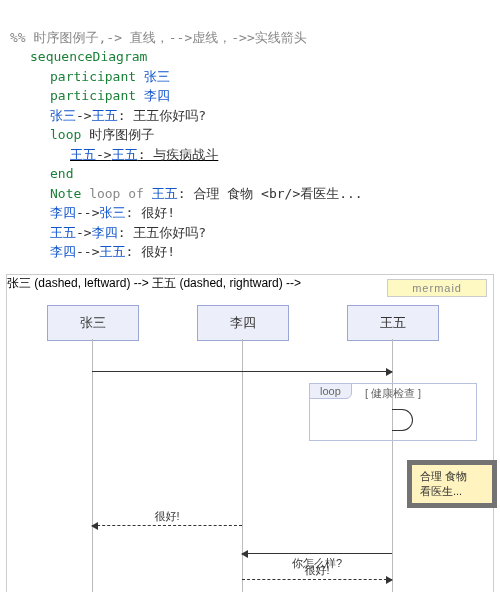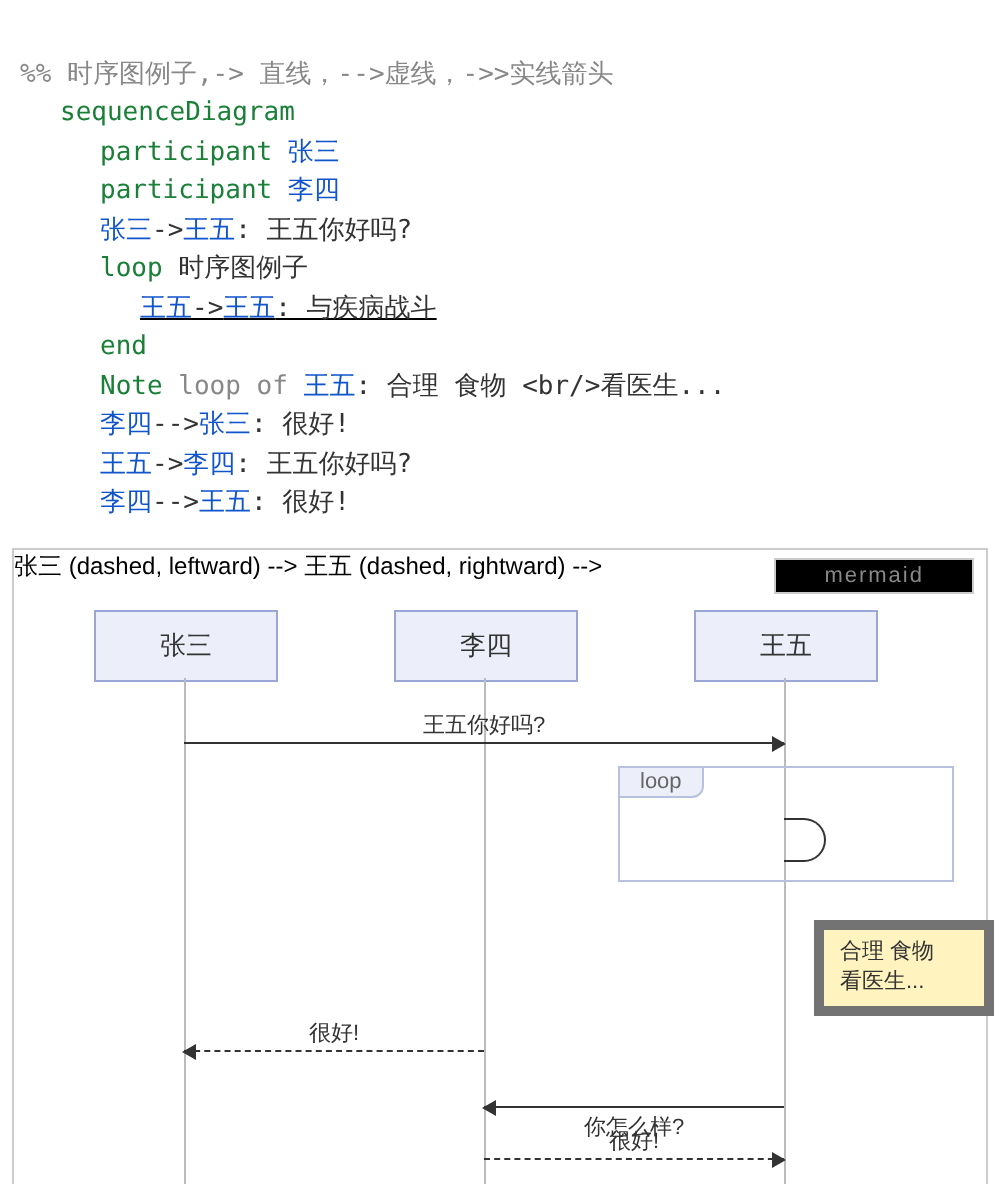--- a/index.html
+++ b/index.html
@@ -7,21 +7,21 @@
   .t-comment { color:#888; }
   .t-kw { color:#1a7f37; }
   .t-id { color:#1155cc; }
   .t-arrow { color:#333; }
   .t-text { color:#333; }
   .t-note { color:#888; }
   .t-ind1 { padding-left:20px; display:inline-block;text-align:center;}
   .t-ind2 { padding-left:40px; display:inline-block;}
   .t-ind3 { padding-left:60px; display:inline-block;text-decoration:underline;}
   .diagram-wrap { border:1px solid #ccc; margin:4px 6px 8px 6px; position:relative; height:370px; box-sizing:border-box; }
-  .badge { position:absolute; top:4px; right:6px; background:#000000; border:1px solid #ccc; padding:2px 24px; font-size:11px; color:#888; letter-spacing:1px;}
+  .badge { position:absolute; top:4px; right:6px; background:#fef9c3; border:1px solid #ccc; padding:2px 24px; font-size:11px; color:#888; letter-spacing:1px;}
   .actor-box { position:absolute; width:90px; height:34px; border:1px solid #9aa5d8; background:#eceff9; text-align:center; line-height:34px; font-size:13px; color:#333;}
   .lifeline { position:absolute; width:0; border-left:1px solid #bbb; }
   .msg-label { position:absolute; font-size:11px; color:#333; background:transparent; text-align:center;}
   .arrow-line { position:absolute; height:0; border-top:1px solid #333;}
   .arrow-dash { border-top:1px dashed #333;}
   .arrow-head-r::after { content:""; position:absolute; right:-1px; top:-4px; border-left:7px solid #333; border-top:4px solid transparent; border-bottom:4px solid transparent;}
   .arrow-head-l::after { content:""; position:absolute; left:-1px; top:-4px; border-right:7px solid #333; border-top:4px solid transparent; border-bottom:4px solid transparent;}
   .loop-box { position:absolute; border:1px solid #b8c0e0; }
   .loop-tab { position:absolute; left:-1px; top:-1px; background:#eceff9; border:1px solid #b8c0e0; border-bottom-right-radius:6px; padding:1px 10px 1px 10px; font-size:11px; color:#666;}
   .loop-title { position:absolute; top:2px; width:100%; text-align:center; font-size:11px; color:#666;}
@@ -54,26 +54,26 @@
   <div class="actor-box" style="left:40px; top:30px;">张三</div>
   <div class="actor-box" style="left:190px; top:30px;">李四</div>
   <div class="actor-box" style="left:340px; top:30px;">王五</div>
 
   
   <div class="lifeline" style="left:85px;  top:64px; height:256px;"></div>
   <div class="lifeline" style="left:235px; top:64px; height:256px;"></div>
   <div class="lifeline" style="left:385px; top:64px; height:256px;"></div>
 
   
-  <div class="msg-label" style="left:85px; top:80px; width:300px;">王五你好吗?</div>
   <div class="arrow-line arrow-head-r" style="left:85px; top:96px; width:300px;"></div>
 
   
   <div class="loop-box" style="left:302px; top:108px; width:166px; height:56px;">
     <div class="loop-tab">loop</div>
+    <div class="loop-title">[  健康检查  ]</div>
   </div>
   <div class="self-arc" style="left:385px; top:134px;"></div>
 
   
   <div class="note-box" style="left:400px; top:185px; width:64px;">
     <div>合理  食物</div>
     <div>看医生...</div>
   </div>
 
    张三 (dashed, leftward) --&gt;

